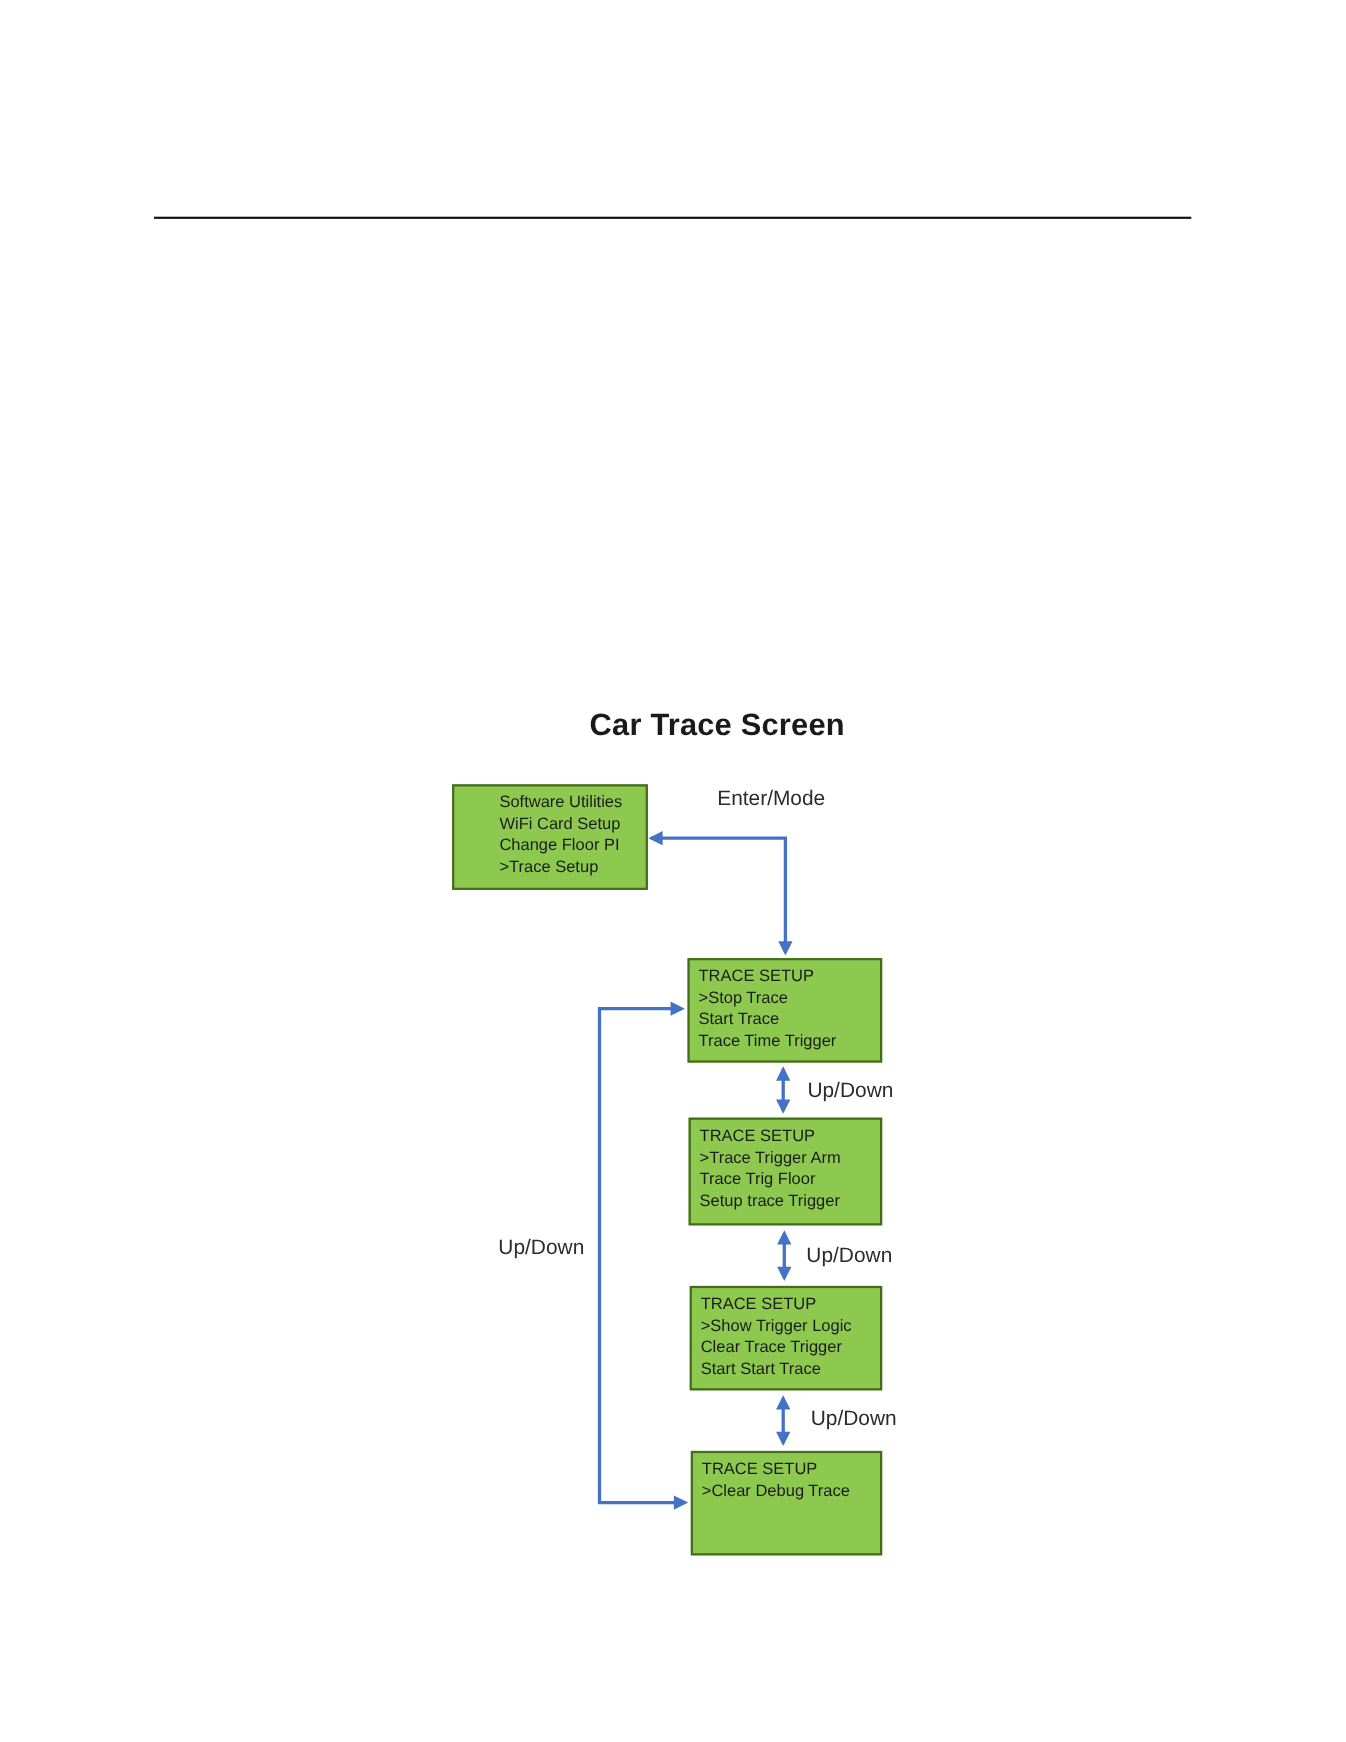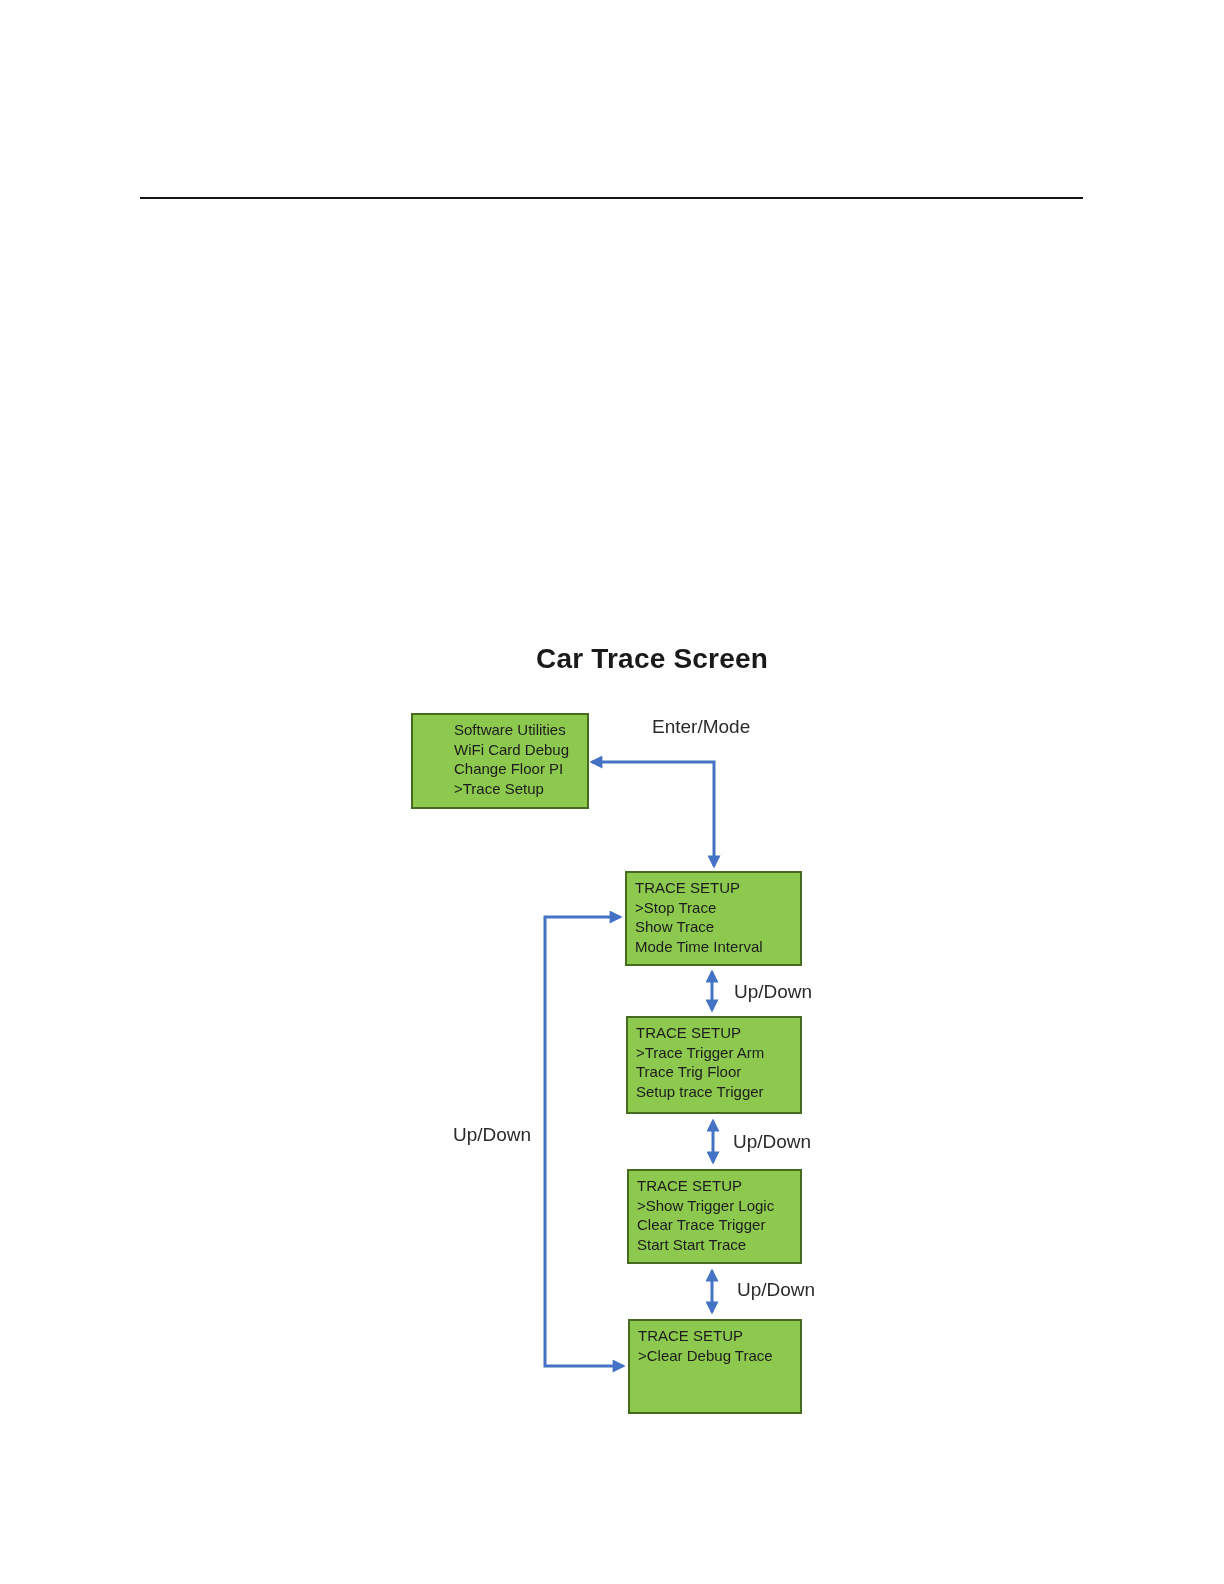--- a/index.html
+++ b/index.html
@@ -94,30 +94,30 @@
     </defs>
     <path class="arrow-line" d="M 592 762 H 714 V 866" marker-start="url(#ah)" marker-end="url(#ah)"></path>
     <path class="arrow-line" d="M 712 972 V 1010" marker-start="url(#ah)" marker-end="url(#ah)"></path>
     <path class="arrow-line" d="M 713 1121 V 1162" marker-start="url(#ah)" marker-end="url(#ah)"></path>
     <path class="arrow-line" d="M 712 1271 V 1312" marker-start="url(#ah)" marker-end="url(#ah)"></path>
     <path class="arrow-line" d="M 620 917 H 545 V 1366 H 623" marker-start="url(#ah)" marker-end="url(#ah)"></path>
   </svg>
 
   <div class="screen-box box-1">
     <div class="screen-line">Software Utilities</div>
-    <div class="screen-line">WiFi Card Debug</div>
+    <div class="screen-line">WiFi Card Setup</div>
     <div class="screen-line">Change Floor PI</div>
     <div class="screen-line">&gt;Trace Setup</div>
   </div>
 
   <div class="screen-box box-2">
     <div class="screen-line">TRACE SETUP</div>
     <div class="screen-line">&gt;Stop Trace</div>
-    <div class="screen-line">Show Trace</div>
-    <div class="screen-line">Mode Time Interval</div>
+    <div class="screen-line">Start Trace</div>
+    <div class="screen-line">Trace Time Trigger</div>
   </div>
 
   <div class="screen-box box-3">
     <div class="screen-line">TRACE SETUP</div>
     <div class="screen-line">&gt;Trace Trigger Arm</div>
     <div class="screen-line">Trace Trig Floor</div>
     <div class="screen-line">Setup trace Trigger</div>
   </div>
 
   <div class="screen-box box-4">

